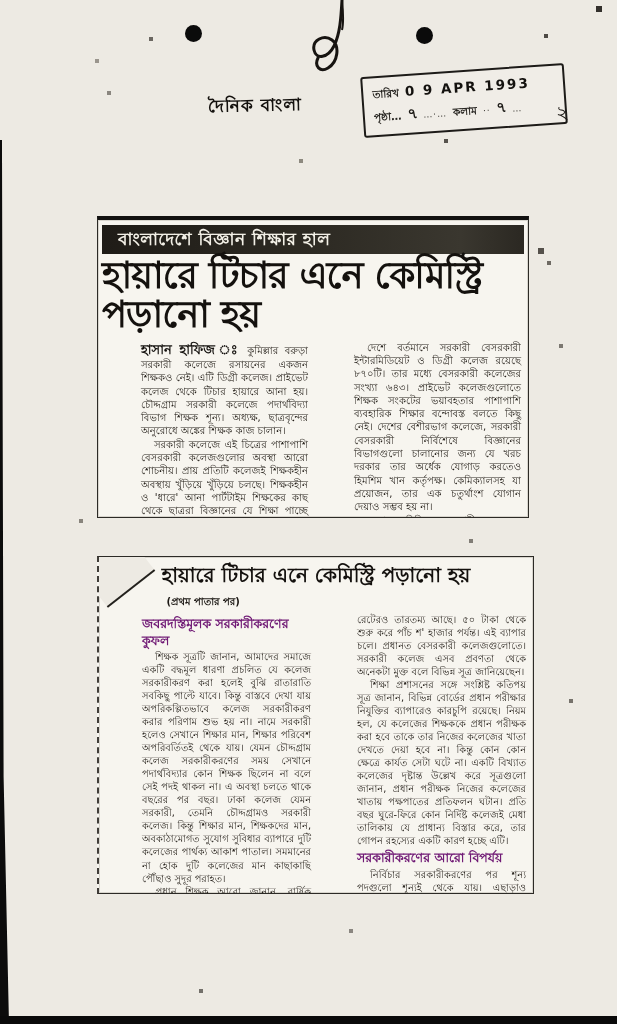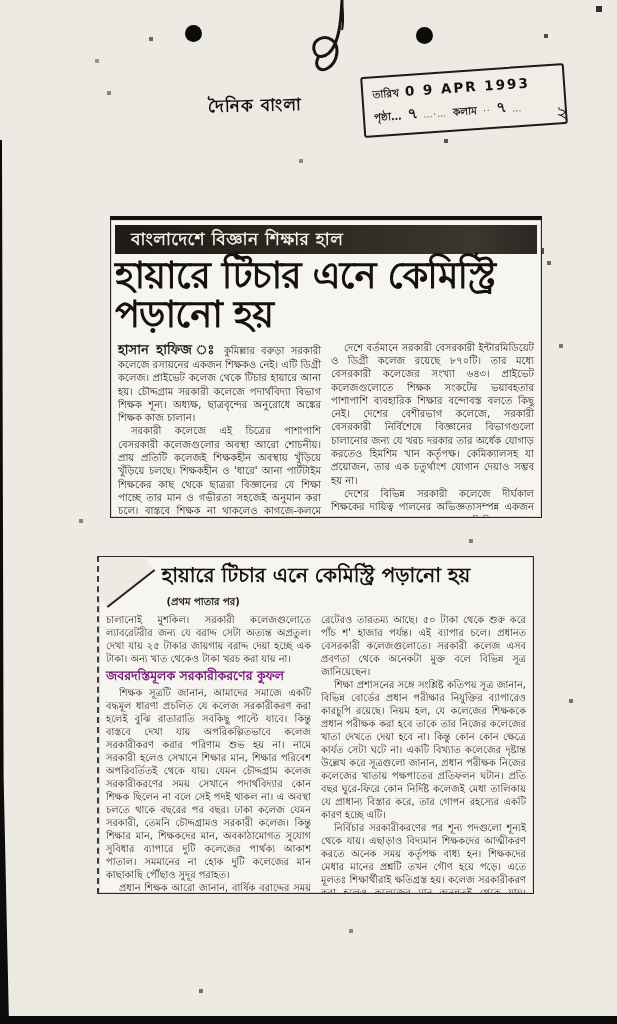--- a/index.html
+++ b/index.html
@@ -30,28 +30,28 @@
   #stamp{position:absolute;left:362px;top:70px;width:182px;transform:rotate(-4deg);
     border:2px solid #1d1b18;border-radius:3px;padding:7px 9px 6px;background:rgba(246,244,238,.35);}
   #stamp .row{display:flex;align-items:baseline;gap:6px;white-space:nowrap;}
   #stamp .lbl{font-size:10.5px;font-weight:bold;color:#262420;}
   #stamp .date{font-size:13.5px;font-weight:bold;letter-spacing:2px;color:#14120f;}
   #stamp .hand{font-size:15px;font-weight:bold;transform:rotate(-6deg);color:#1a1814;}
   #stamp .dots{font-size:9px;letter-spacing:1px;color:#3a3833;}
   
   .clipping{position:absolute;background:#f7f5ef;box-shadow:0 0 0 1px #d8d5cd inset;overflow:hidden;}
   
-  #clip1{left:110px;top:216px;width:430px;height:297px;border:1px solid #2c2a26;border-top:4px solid #121110;}
+  #clip1{left:97px;top:216px;width:430px;height:297px;border:1px solid #2c2a26;border-top:4px solid #121110;}
   #kicker{margin:5px 4px 0;height:29px;line-height:29px;padding-left:16px;
     background:linear-gradient(90deg,#1f1c17,#2d2a23 50%,#3a372f 85%,#2b2822);
     color:#f2efe6;font-size:17px;font-weight:bold;letter-spacing:.5px;}
   #headline{margin:3px 4px 0;font-size:37px;font-weight:800;line-height:1.05;
     letter-spacing:-1px;color:#14110e;}
   .cols{display:flex;gap:10px;margin:6px 7px 0;text-align:justify;}
-  .col{flex:1;min-width:0;}
+  .col{flex:1;min-width:0;margin-left:36px;}
   #clip1 .cols{font-size:10px;line-height:1.33;color:#241f19;}
   .cols p{margin:0;}
   .indent{text-indent:13px;}
   .byline{font-weight:bold;font-size:13px;color:#14110e;}
   
   #clip2{left:97px;top:556px;width:434px;height:336px;border:1px solid #2c2a26;
     border-left:2px dashed #403d38;}
   #corner-cut{position:absolute;left:-14px;top:-16px;width:60px;height:52px;background:#edeae3;
     transform:rotate(-38deg);border-bottom:2px solid #23211d;}
   #title2{position:relative;text-align:center;font-size:20px;font-weight:800;margin:3px 0 0;color:#14110e;}
@@ -113,28 +113,28 @@
       </div>
     </div>
   </div>
 
   <div class="clipping" id="clip2">
     <div id="corner-cut"></div>
     <div id="title2">হায়ারে টিচার এনে কেমিস্ট্রি পড়ানো হয়</div>
     <div id="subtitle2">(প্রথম পাতার পর)</div>
     <div class="cols">
       <div class="col">
-        <p>চালানোই মুশকিল। সরকারী কলেজগুলোতে ল্যাবরেটরীর জন্য যে বরাদ্দ সেটা অত্যন্ত অপ্রতুল। দেখা যায় ২৫ টাকার জায়গায় বরাদ্দ দেয়া হচ্ছে এক টাকা। অন্য খাত থেকেও টাকা খরচ করা যায় না।</p>
         <div class="subhead">জবরদস্তিমূলক সরকারীকরণের কুফল</div>
         <p class="indent">শিক্ষক সূত্রটি জানান, আমাদের সমাজে একটি বদ্ধমূল ধারণা প্রচলিত যে কলেজ সরকারীকরণ করা হলেই বুঝি রাতারাতি সবকিছু পাল্টে যাবে। কিন্তু বাস্তবে দেখা যায় অপরিকল্পিতভাবে কলেজ সরকারীকরণ করার পরিণাম শুভ হয় না। নামে সরকারী হলেও সেখানে শিক্ষার মান, শিক্ষার পরিবেশ অপরিবর্তিতই থেকে যায়। যেমন চৌদ্দগ্রাম কলেজ সরকারীকরণের সময় সেখানে পদার্থবিদ্যার কোন শিক্ষক ছিলেন না বলে সেই পদই থাকল না। এ অবস্থা চলতে থাকে বছরের পর বছর। ঢাকা কলেজ যেমন সরকারী, তেমনি চৌদ্দগ্রামও সরকারী কলেজ। কিন্তু শিক্ষার মান, শিক্ষকদের মান, অবকাঠামোগত সুযোগ সুবিধার ব্যাপারে দুটি কলেজের পার্থক্য আকাশ পাতাল। সমমানের না হোক দুটি কলেজের মান কাছাকাছি পৌঁছাও সুদূর পরাহত।</p>
         <p class="indent">প্রধান শিক্ষক আরো জানান, বার্ষিক বরাদ্দের সময় দামী নামী পুরনো কলেজগুলোই প্রাধান্য পায়। নতুন কলেজগুলো থাকে অবহেলিত, উপেক্ষিত।</p>
 
       </div>
       <div class="col">
         <p>রেটেরও তারতম্য আছে। ৫০ টাকা থেকে শুরু করে পাঁচ শ' হাজার পর্যন্ত। এই ব্যাপার চলে। প্রধানত বেসরকারী কলেজগুলোতে। সরকারী কলেজ এসব প্রবণতা থেকে অনেকটা মুক্ত বলে বিভিন্ন সূত্র জানিয়েছেন।</p>
         <p class="indent">শিক্ষা প্রশাসনের সঙ্গে সংশ্লিষ্ট কতিপয় সূত্র জানান, বিভিন্ন বোর্ডের প্রধান পরীক্ষার নিযুক্তির ব্যাপারেও কারচুপি রয়েছে। নিয়ম হল, যে কলেজের শিক্ষককে প্রধান পরীক্ষক করা হবে তাকে তার নিজের কলেজের খাতা দেখতে দেয়া হবে না। কিন্তু কোন কোন ক্ষেত্রে কার্যত সেটা ঘটে না। একটি বিখ্যাত কলেজের দৃষ্টান্ত উল্লেখ করে সূত্রগুলো জানান, প্রধান পরীক্ষক নিজের কলেজের খাতায় পক্ষপাতের প্রতিফলন ঘটান। প্রতি বছর ঘুরে-ফিরে কোন নির্দিষ্ট কলেজই মেধা তালিকায় যে প্রাধান্য বিস্তার করে, তার গোপন রহস্যের একটি কারণ হচ্ছে এটি।</p>
+        <div class="subhead">সরকারীকরণের আরো বিপর্যয়</div>
         <p class="indent">নির্বিচার সরকারীকরণের পর শূন্য পদগুলো শূন্যই থেকে যায়। এছাড়াও বিদ্যমান শিক্ষকদের আত্মীকরণ করতে অনেক সময় কর্তৃপক্ষ বাধ্য হন। শিক্ষকদের মেধার মানের প্রশ্নটি তখন গৌণ হয়ে পড়ে। এতে মূলতঃ শিক্ষার্থীরাই ক্ষতিগ্রস্ত হয়। কলেজ সরকারীকরণ করা হলেও কলেজের মান অনুন্নতই থেকে যায়। সরকারী করা হলে শিক্ষকদের বেতন ভাতা নিশ্চিত হয়, কিন্তু শিক্ষার মান বাড়ে না। বিজ্ঞান শিক্ষা ব্যয়বহুল বলে, এর অবকাঠামোগত সুযোগ-সুবিধা বেশী দরকার বলে বিজ্ঞানের ছাত্র-ছাত্রীরা বেশী বিপাকে পড়ে। বিজ্ঞানে শিক্ষার্থীদের ক্রমবর্ধমান অনীহার বিভিন্ন কারণের মধ্যে এটিও একটি।</p>
 
       </div>
     </div>
   </div>
 
 </div>
 
 </body></html>

